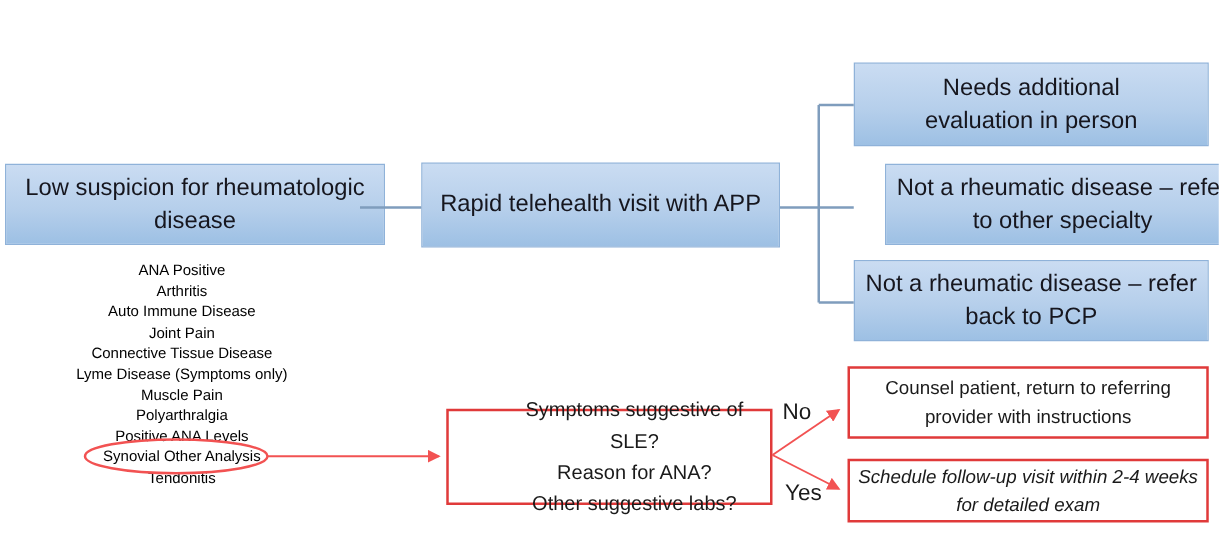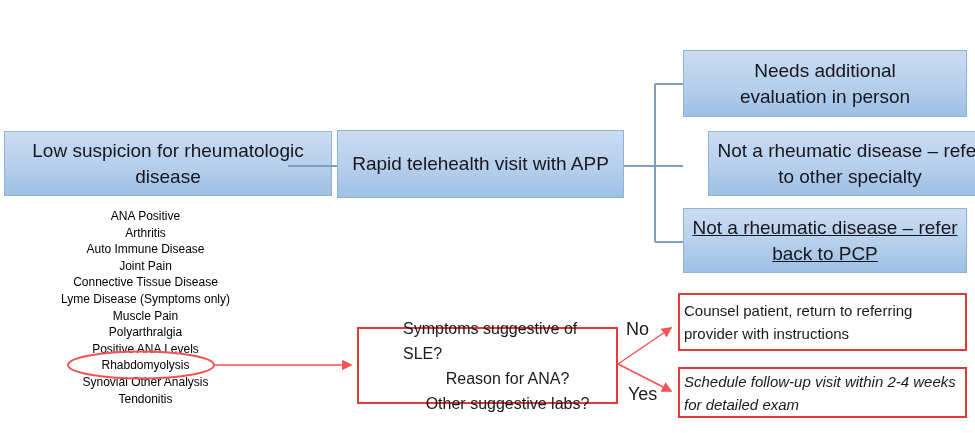--- a/index.html
+++ b/index.html
@@ -14,62 +14,61 @@
     border:1px solid var(--box-border);
     color:var(--box-text);
     display:flex;align-items:center;justify-content:center;text-align:center;
     font-size:19px;line-height:26px;
     box-sizing:border-box;padding:0 8px;
   }
   .pad-wide{padding:0 26px;}
   .red-box{
     position:absolute;background:#ffffff;border:2px solid var(--red-box-border);
     color:#1a1a1a;display:flex;flex-direction:column;align-items:center;justify-content:center;
-    font-size:15px;line-height:23px;box-sizing:border-box;padding:0 4px;
+    text-align:center;font-size:15px;line-height:23px;box-sizing:border-box;padding:0 4px;
   }
   .decision-line{font-size:16px;line-height:25px;color:#1a1a1a;}
   .cond-list{
     position:absolute;left:28px;top:208px;width:235px;text-align:center;
     font-size:12px;line-height:16.6px;color:#000000;
   }
   .edge-label{
     position:absolute;font-size:18px;color:#1a1a1a;width:44px;text-align:left;
   }
   svg.overlay{position:absolute;left:0;top:0;pointer-events:none;}
   .blue-line{stroke:var(--connector-blue);stroke-width:2;fill:none;}
   .red-line{stroke:var(--highlight-red);stroke-width:1.5;fill:none;}
   .red-ellipse{stroke:var(--highlight-red);stroke-width:2;fill:none;}
   .red-arrowhead{fill:var(--highlight-red);}
 </style>
 </head>
 <body>
 
 <div class="stage">
 
-  <div class="blue-box" style="left:4px;top:131px;width:328px;height:65px;">Low suspicion for rheumatologic disease</div>
+  <div class="blue-box" style="left:4px;top:131px;width:304px;height:65px;">Low suspicion for rheumatologic disease</div>
 
   <div class="blue-box" style="left:337px;top:130px;width:287px;height:68px;">Rapid telehealth visit with APP</div>
 
   <div class="blue-box pad-wide" style="left:683px;top:50px;width:284px;height:67px;">Needs additional evaluation in person</div>
 
   <div class="blue-box" style="left:708px;top:131px;width:284px;height:65px;">Not a rheumatic disease – refer to other specialty</div>
 
-  <div class="blue-box" style="left:683px;top:208px;width:284px;height:65px;text-decoration:underline;">Not a rheumatic disease – refer back to PCP</div>
+  <div class="blue-box" style="left:683px;top:208px;width:284px;height:65px;">Not a rheumatic disease – refer back to PCP</div>
 
   <div class="cond-list">
       <div class="cond-item">ANA Positive</div>
       <div class="cond-item">Arthritis</div>
       <div class="cond-item">Auto Immune Disease</div>
       <div class="cond-item">Joint Pain</div>
       <div class="cond-item">Connective Tissue Disease</div>
       <div class="cond-item">Lyme Disease (Symptoms only)</div>
       <div class="cond-item">Muscle Pain</div>
       <div class="cond-item">Polyarthralgia</div>
       <div class="cond-item">Positive ANA Levels</div>
-      <div class="cond-item">Rhabdomyolysis</div>
       <div class="cond-item">Synovial Other Analysis</div>
       <div class="cond-item">Tendonitis</div>
     </div>
 
   <div class="red-box" style="left:357px;top:327px;width:261px;height:77px;padding-left:44px;">
       <div class="decision-line">Symptoms suggestive of SLE?</div>
       <div class="decision-line">Reason for ANA?</div>
       <div class="decision-line">Other suggestive labs?</div>
     </div>
 

